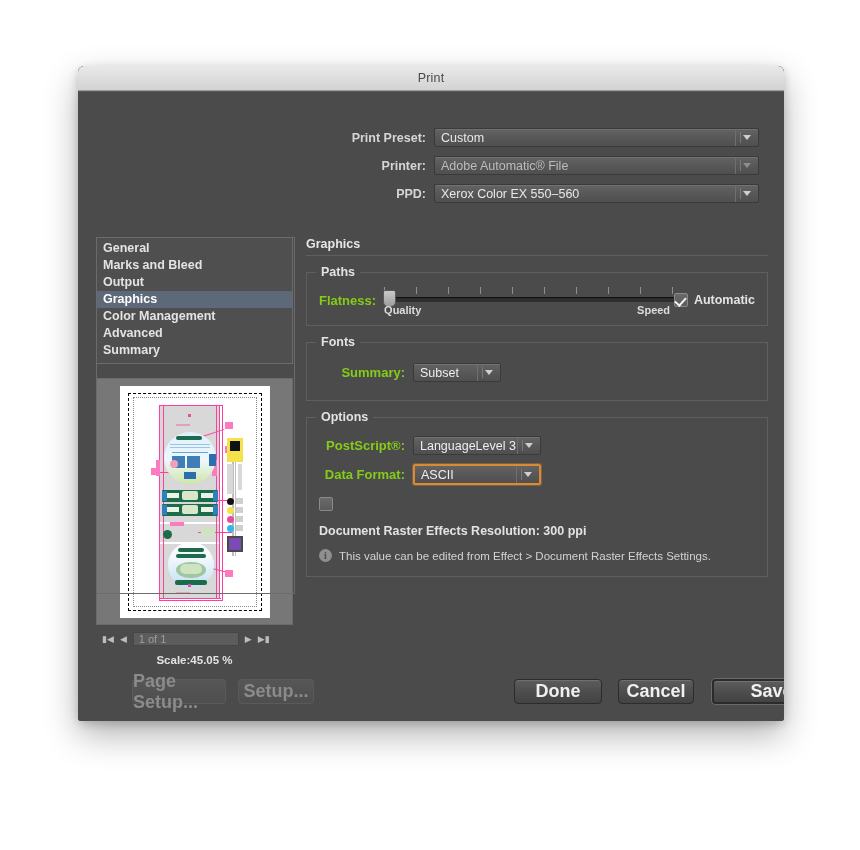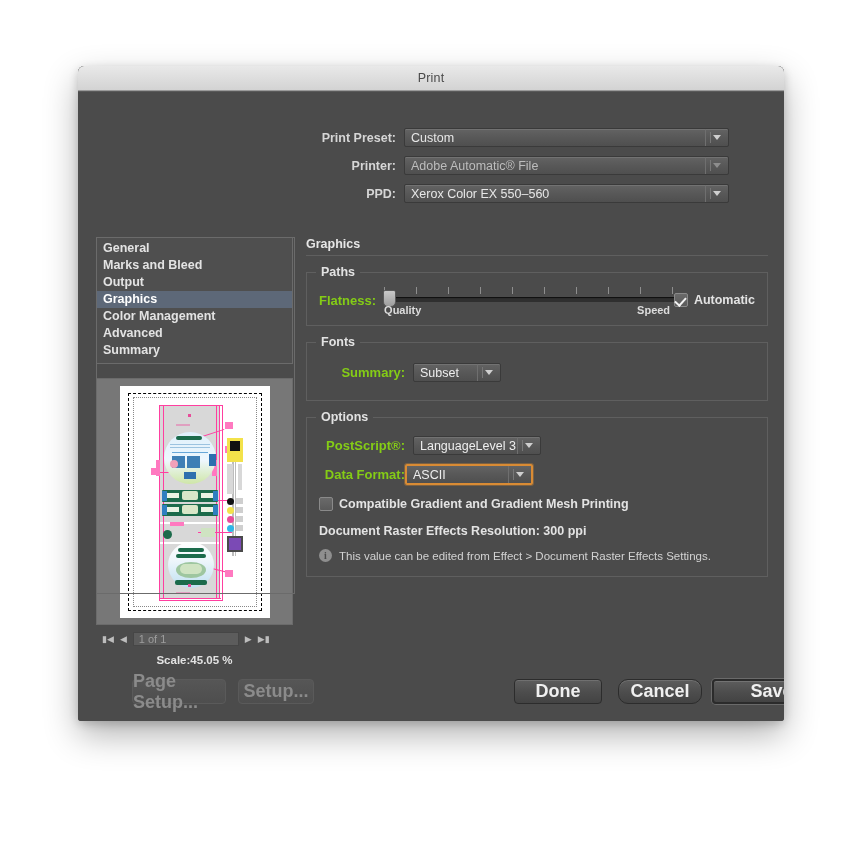--- a/index.html
+++ b/index.html
@@ -42,21 +42,21 @@
   
   .body{
     position:relative;
     height:631px;
     background:#4b4b4b;
     border-top:1px solid #5a5a5a;
   }
 
   
   .topfields{position:absolute;left:0;top:36px;width:706px;}
-  .frow{display:flex;align-items:center;margin-bottom:9px;}
+  .frow{display:flex;align-items:center;margin-bottom:9px;padding-left:30px;}
   .frow .lbl{
     width:318px;text-align:right;padding-right:8px;
     font-size:12.5px;color:#d6d6d6;font-weight:bold;
   }
   .selbox{
     position:relative;height:19px;border-radius:2px;
     background:linear-gradient(to bottom,#636363 0%,#585858 50%,#4f4f4f 100%);
     border:1px solid #3a3a3a;
     box-shadow:inset 0 1px 0 rgba(255,255,255,.10);
     display:flex;align-items:center;
@@ -443,46 +443,45 @@
             <span class="rlbl" style="width:86px;text-align:right;padding-right:8px;">PostScript®:</span>
             <span class="smallsel" style="width:128px;">
               <span>LanguageLevel 3</span>
               <span class="arrowcell">
                   <i class="tri"></i>
                 </span>
             </span>
           </div>
 
           <div class="rowline" style="margin-top:9px;">
-            <span class="rlbl" style="width:86px;text-align:right;padding-right:0;">Data Format:</span>
+            <span class="rlbl" style="width:86px;text-align:right;padding-right:8px;">Data Format:</span>
             <span class="smallsel focus" style="width:128px;height:21px;">
               <span>ASCII</span>
               <span class="arrowcell">
                   <i class="tri"></i>
                 </span>
             </span>
           </div>
 
           <div class="rowline" style="margin-top:12px;">
             <span class="chk"></span>
-            <span class="chklbl">Compatible Gradient and Gradient Mesh Printing</span>
           </div>
 
           <div class="staticrow" style="margin-top:13px;">Document Raster Effects Resolution: 300 ppi</div>
 
           <div class="rowline" style="margin-top:11px;">
             <span class="infoicon">i</span>
             <span class="notetxt">This value can be edited from Effect &gt; Document Raster Effects Settings.</span>
           </div>
         </div>
       </div>
 
       <div class="footer">
         <div class="btn disabled" style="left:18px;width:94px;">Page Setup...</div>
         <div class="btn disabled" style="left:124px;width:76px;">Setup...</div>
         <div class="btn" style="left:400px;width:88px;">Done</div>
-        <div class="btn" style="left:504px;width:84px;border-radius:10px;">Cancel</div>
+        <div class="btn" style="left:504px;width:76px;">Cancel</div>
         <div class="btn primary" style="left:598px;width:90px;padding-left:29px;">Save</div>
       </div>
 
     </div>
   </div>
 </div>
 
 </body></html>

